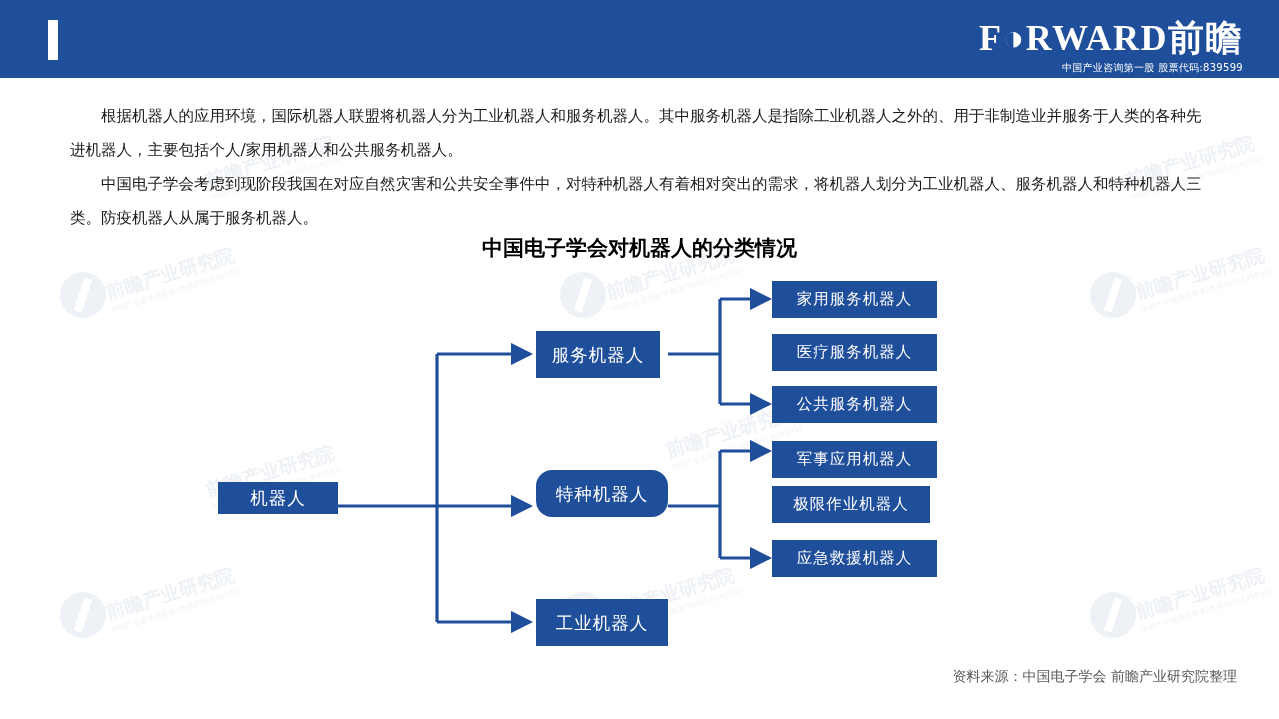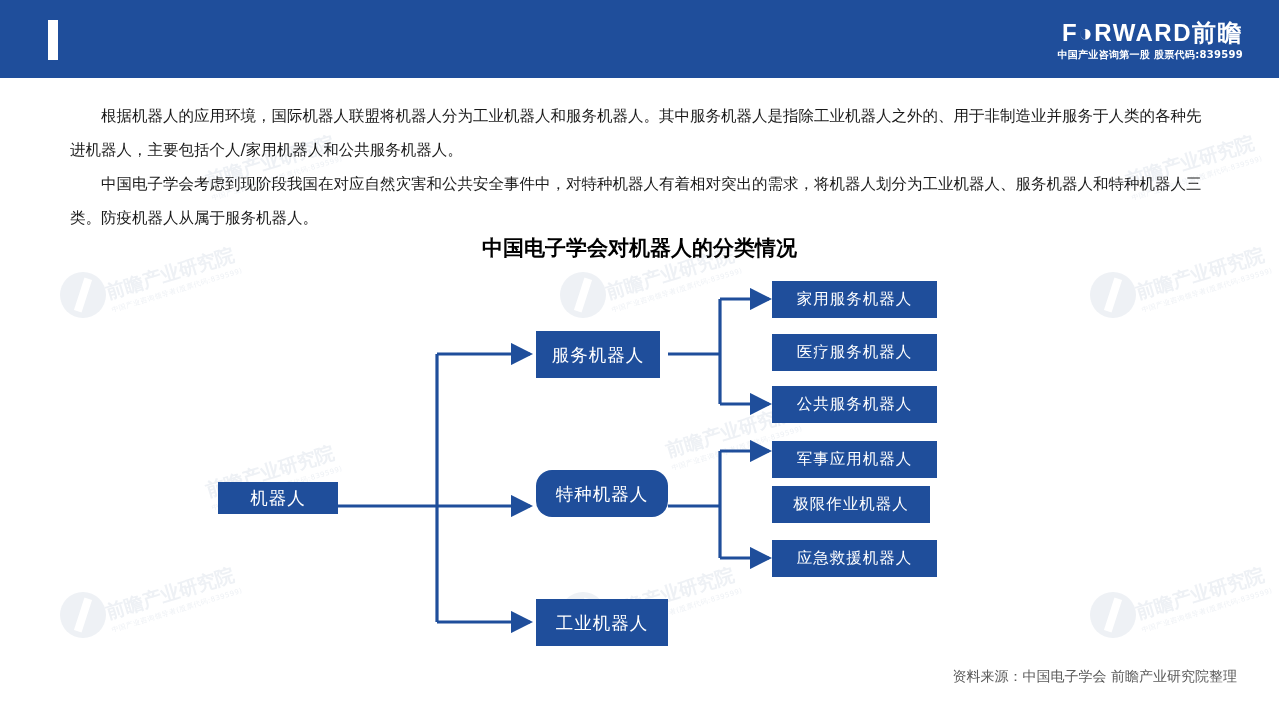--- a/index.html
+++ b/index.html
@@ -37,36 +37,35 @@
     letter-spacing: 1px;
     white-space: nowrap;
     font-family: "DejaVu Sans", sans-serif;
   }
   .logo {
     position: absolute;
     right: 36px; top: 20px;
     text-align: right;
   }
   .logo-main {
-    font-size: 24px;
+    font-size: 36px;
     font-weight: bold;
     color: #ffffff;
     letter-spacing: 1.5px;
     line-height: 1.05;
     white-space: nowrap;
-    font-family: Liberation Sans, sans-serif;
+    font-family: Liberation Serif, serif;
   }
   .logo-sub {
     margin-top: 3px;
     font-size: 10px;
     color: #ffffff;
     letter-spacing: 0.3px;
     white-space: nowrap;
     font-family: "DejaVu Sans", sans-serif;
-    font-weight: bold;
   }
 
   
   .wm {
     position: absolute;
     pointer-events: none;
     user-select: none;
     opacity: 1;
     z-index: 1;
   }

